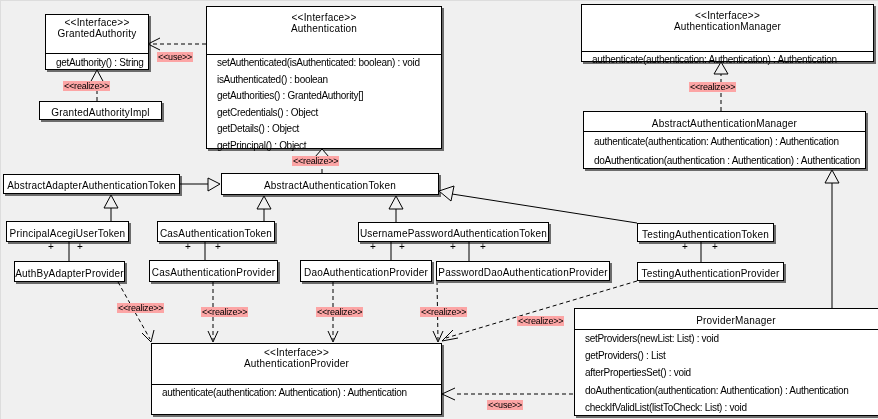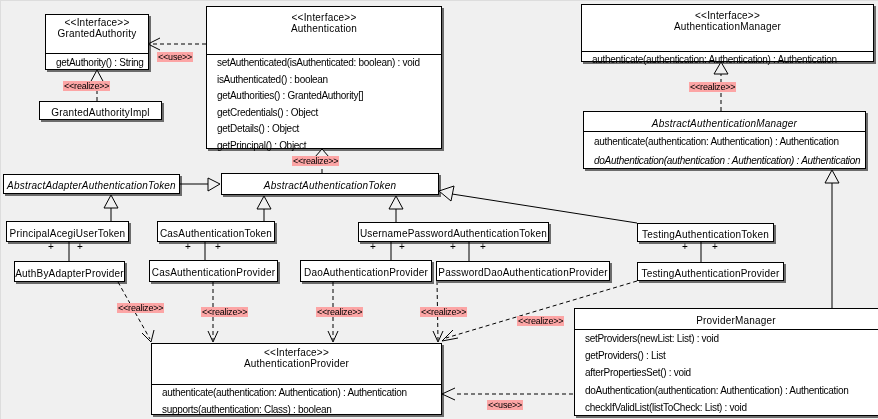--- a/index.html
+++ b/index.html
@@ -5,21 +5,21 @@
   html,body{margin:0;padding:0;background:#e8e8e8;}
   #canvas{position:relative;width:878px;height:419px;background:#f0f0f0;overflow:hidden;
           font-family:"Liberation Sans","DejaVu Sans",sans-serif;color:#000;
           border-top:1px solid #ddd;border-left:1px solid #ddd;box-sizing:border-box;}
   .box{position:absolute;background:#fff;border:1px solid #000;box-sizing:border-box;
        box-shadow:2px 2px 0 rgba(0,0,0,0.55);z-index:2;}
   .hdr{text-align:center;overflow:hidden;white-space:nowrap;}
   .hdr.split{border-bottom:1px solid #000;}
   .stereo{font-size:10px;letter-spacing:0.2px;}
   .cname{font-size:10px;letter-spacing:0.2px;}
-  .italic{font-style:italic;}
+  .italic{}
   .methods{overflow:hidden;}
   .m{font-size:10px;letter-spacing:-0.3px;white-space:nowrap;overflow:hidden;
      padding-left:10px;height:var(--rh);line-height:var(--rh);}
   .elbl{position:absolute;font-size:9px;letter-spacing:-0.2px;background:#fca5a5;
         z-index:4;white-space:nowrap;padding:0 1px;}
   .plus{position:absolute;font-size:10px;z-index:4;}
   svg.wires{position:absolute;left:0;top:0;z-index:3;pointer-events:none;}
   svg.wires *{vector-effect:non-scaling-stroke;}
 </style>
 </head>
@@ -144,21 +144,20 @@
     </div>
   </div>
 
   <div class="box" style="left:150px;top:342px;width:291px;height:72px;--rh:16.5px">
     <div class="hdr split" style="height:37px;padding-top:3px">
       <div class="stereo">&lt;&lt;Interface&gt;&gt;</div>
       <div class="cname">AuthenticationProvider</div>
     </div>
     <div class="methods">
       <div class="m">authenticate(authentication: Authentication) : Authentication</div>
-      <div class="m">supports(authentication: Class) : boolean</div>
     </div>
   </div>
 
   <div class="box" style="left:573px;top:307px;width:324px;height:108px;--rh:17.2px">
     <div class="hdr split" style="height:20px;line-height:19px">
       <span class="cname">ProviderManager</span>
     </div>
     <div class="methods">
       <div class="m">setProviders(newList: List) : void</div>
       <div class="m">getProviders() : List</div>

